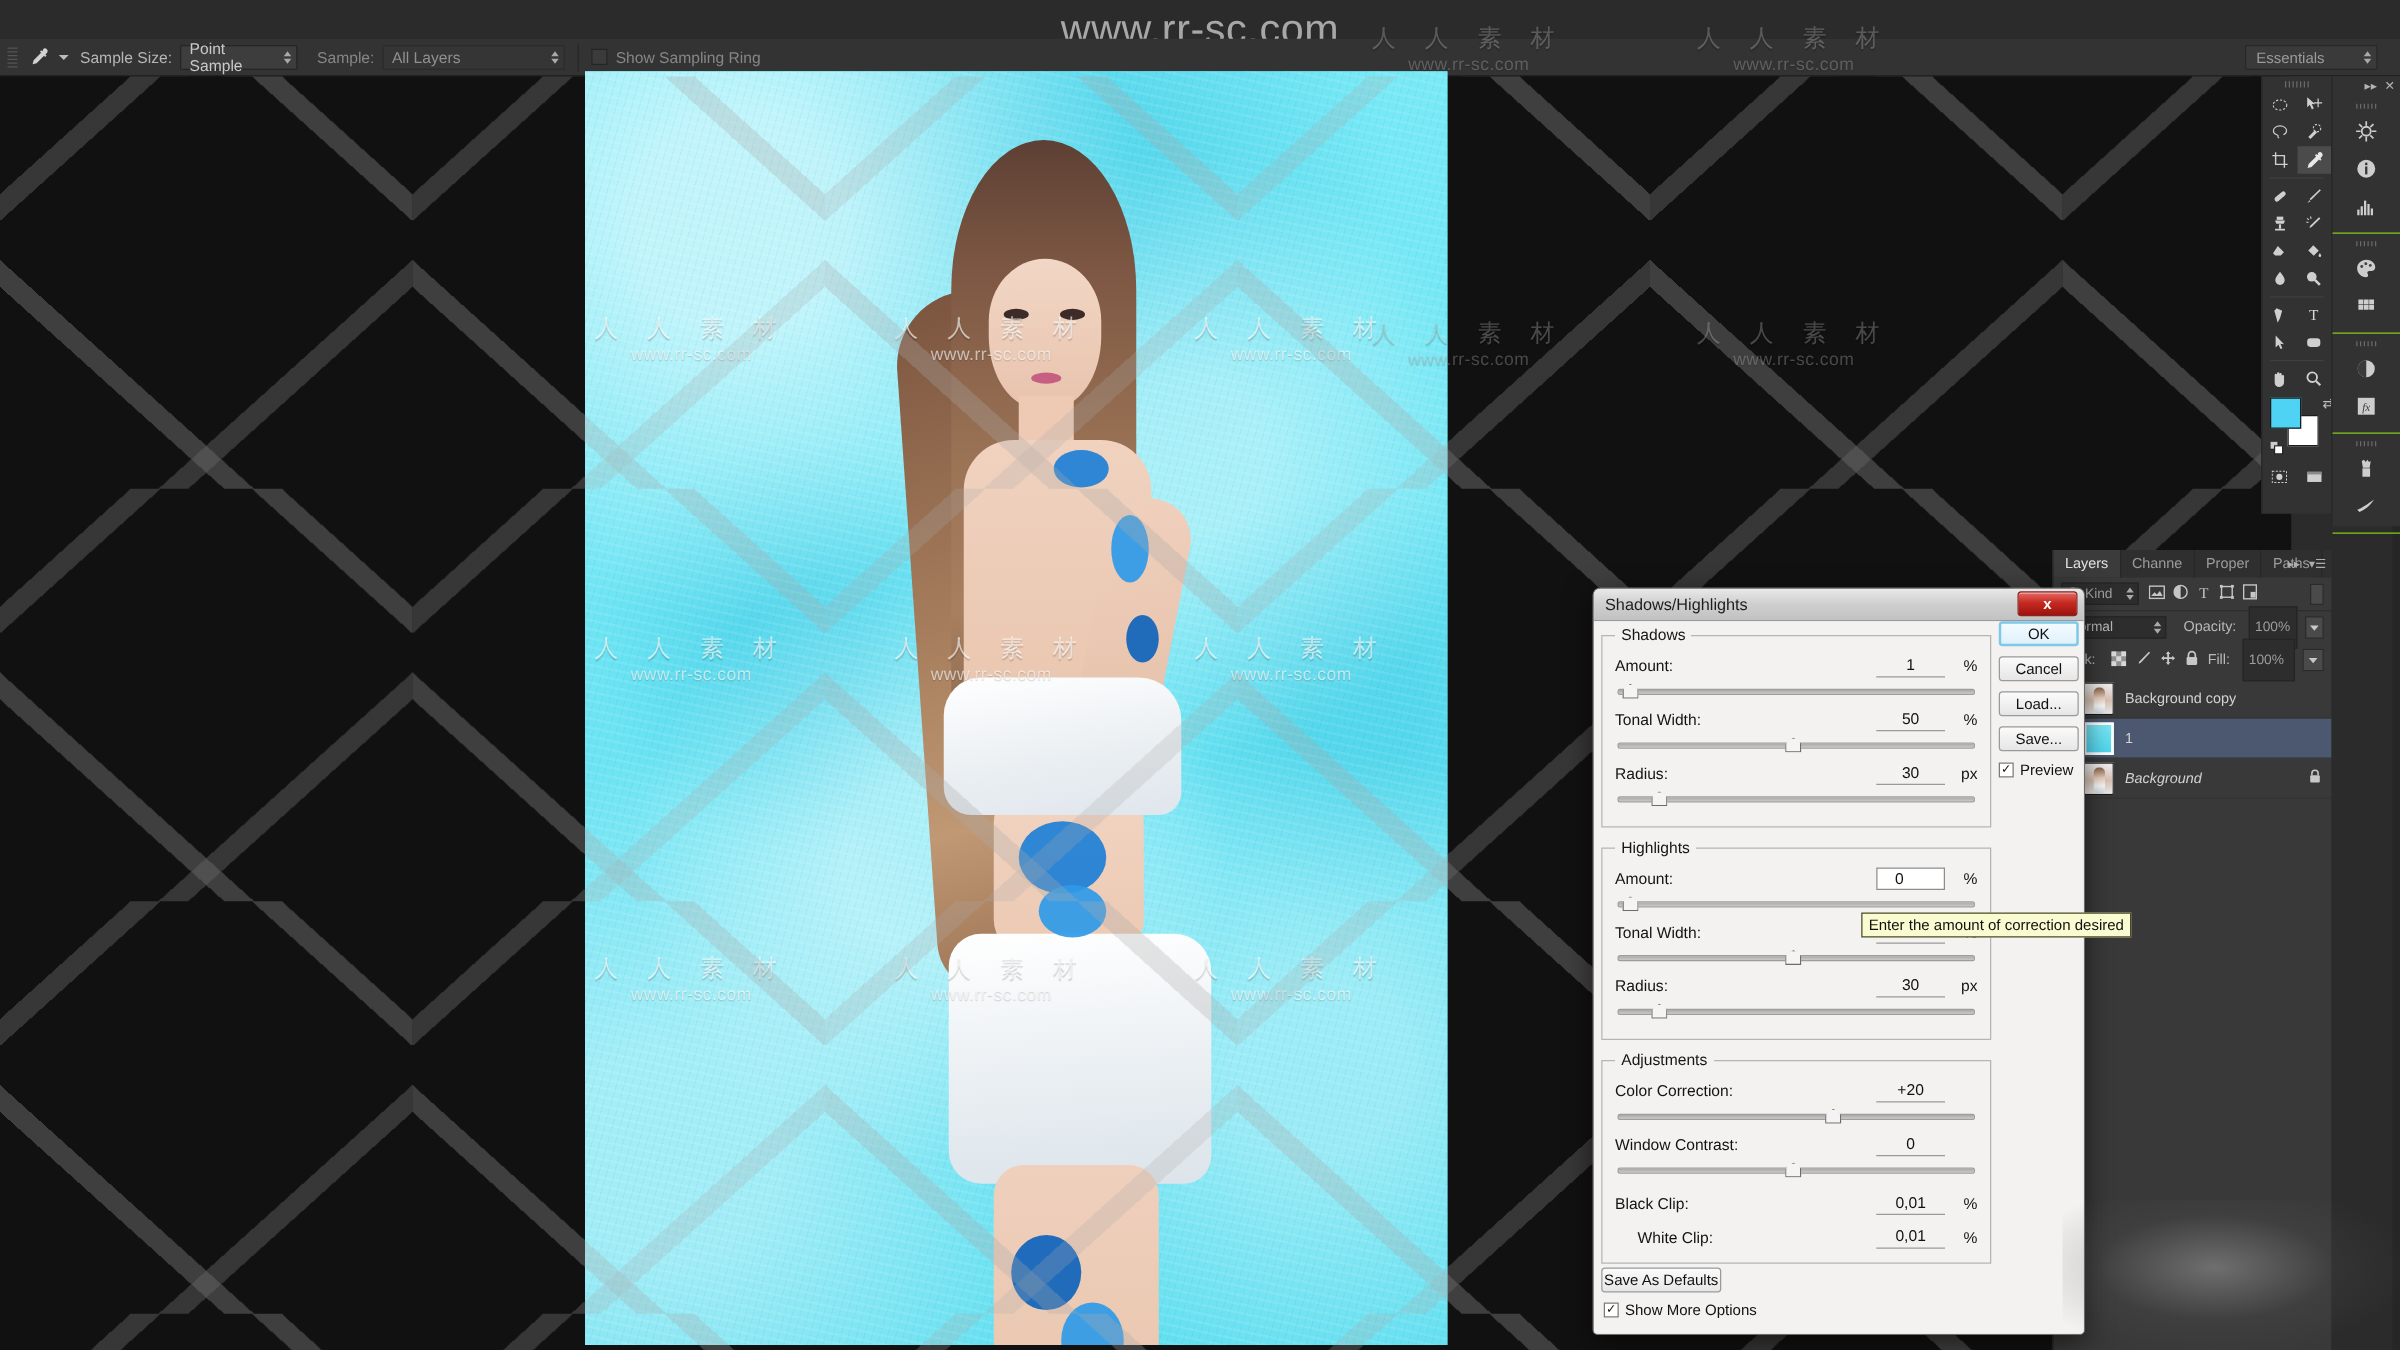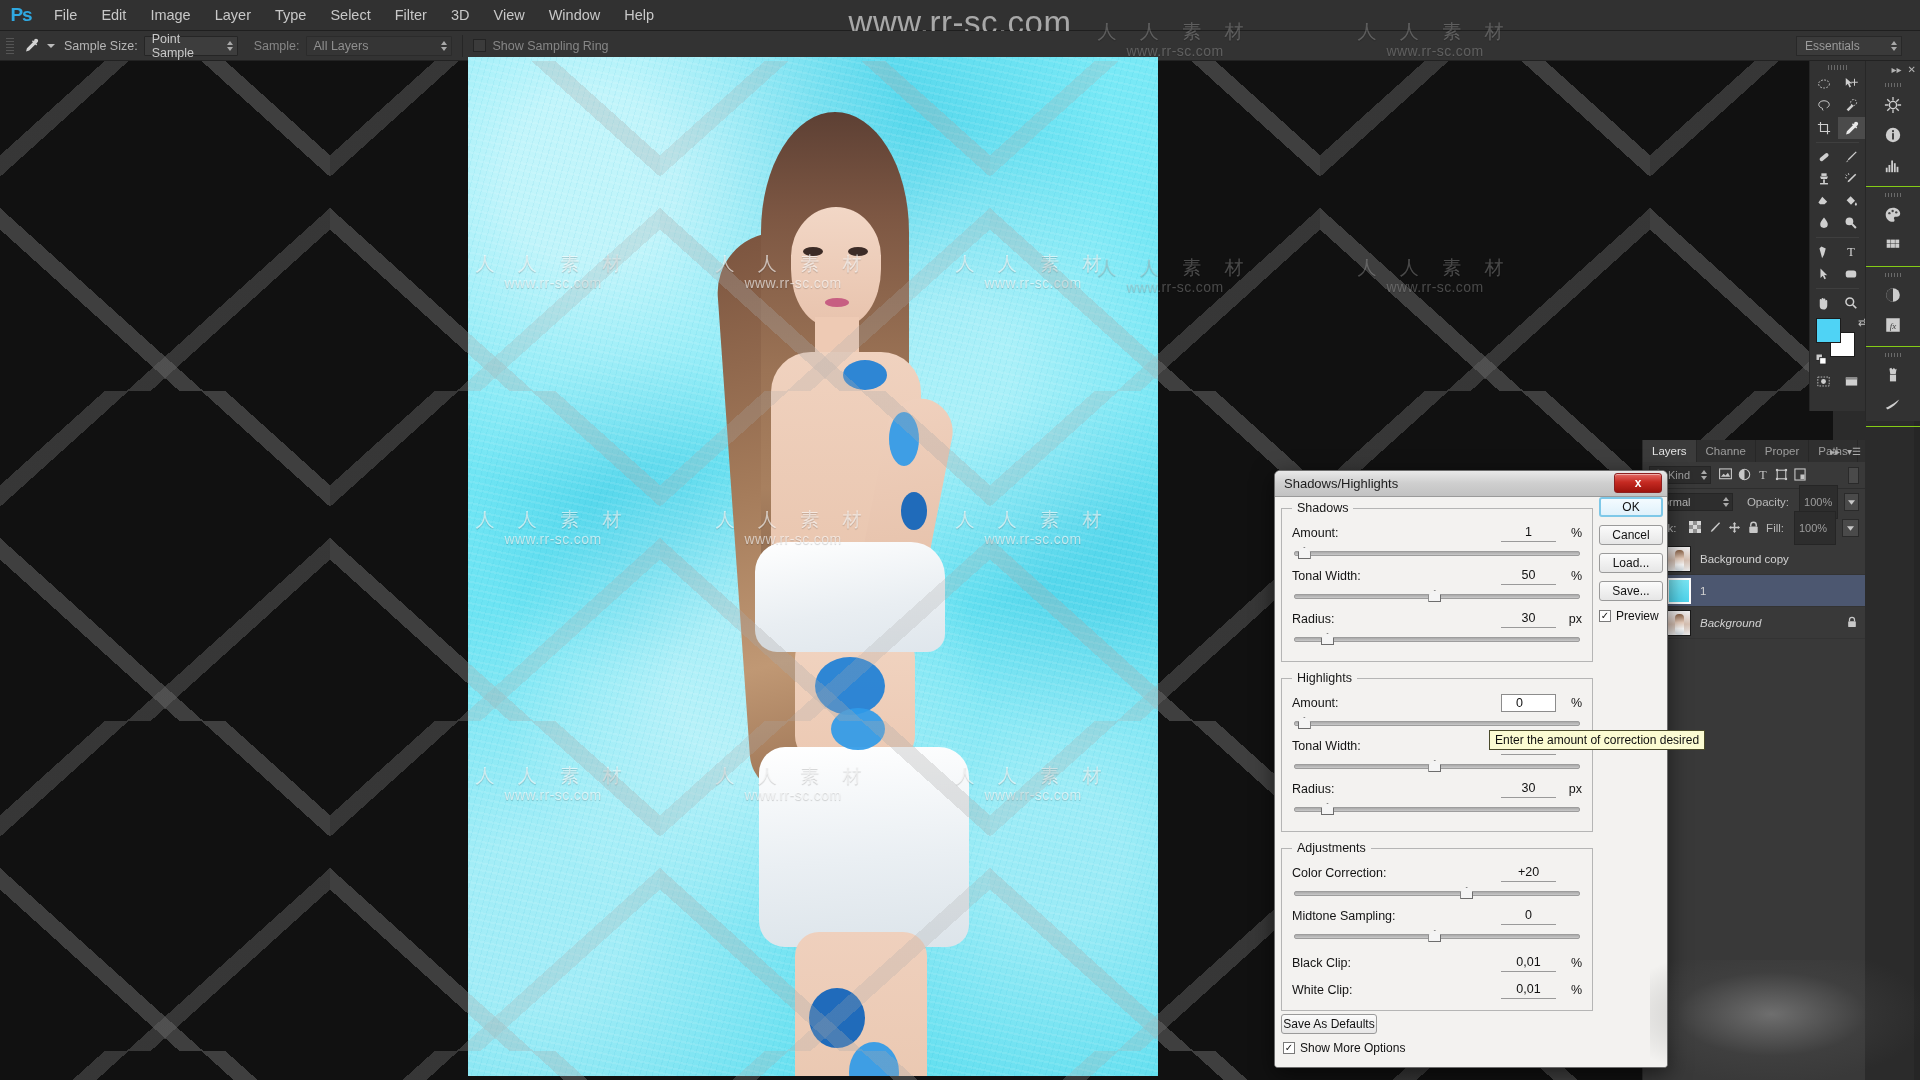--- a/index.html
+++ b/index.html
@@ -370,34 +370,20 @@
   }
   .scrollbar-v {
     position:absolute; right:0; top:61px; width:6px; height:1019px; background:#262626;
   }
 </style>
 </head>
 <body>
 
 <div id="app">
 
-  <div class="menubar">
-    <div class="ps-logo">Ps</div>
-    <div class="menu-item">File</div>
-    <div class="menu-item">Edit</div>
-    <div class="menu-item">Image</div>
-    <div class="menu-item">Layer</div>
-    <div class="menu-item">Type</div>
-    <div class="menu-item">Select</div>
-    <div class="menu-item">Filter</div>
-    <div class="menu-item">3D</div>
-    <div class="menu-item">View</div>
-    <div class="menu-item">Window</div>
-    <div class="menu-item">Help</div>
-  </div>
   <div class="wm-top">
     <span>www.rr-sc.com</span>
   </div>
 
   <div class="optionsbar">
     <div class="grip">
         <i></i>
         <i></i>
         <i></i>
         <i></i>
@@ -1048,35 +1034,35 @@
             <span class="ctrl-label">Color Correction:</span>
             <span class="ctrl-field">+20</span>
             <span class="ctrl-unit"></span>
           </div>
           <div class="slider">
             <div class="track"></div>
               <div class="thumb" style="left:58%;"></div>
           </div>
 
           <div class="ctrl-row">
-            <span class="ctrl-label">Midtone Sampling:</span>
+            <span class="ctrl-label">Window Contrast:</span>
             <span class="ctrl-field">0</span>
             <span class="ctrl-unit"></span>
           </div>
           <div class="slider">
             <div class="track"></div>
               <div class="thumb" style="left:47%;"></div>
           </div>
 
           <div class="ctrl-row" style="margin-top:8px;">
             <span class="ctrl-label">Black Clip:</span>
             <span class="ctrl-field">0,01</span>
             <span class="ctrl-unit">%</span>
           </div>
-          <div class="ctrl-row" style="margin-top:6px;">
+          <div class="ctrl-row" style="margin-top:6px;margin-left:18px;">
             <span class="ctrl-label">White Clip:</span>
             <span class="ctrl-field">0,01</span>
             <span class="ctrl-unit">%</span>
           </div>
         </fieldset>
       </div>
 
       <div class="dlg-buttons">
         <div class="btn primary">OK</div>
         <div class="btn">Cancel</div>

